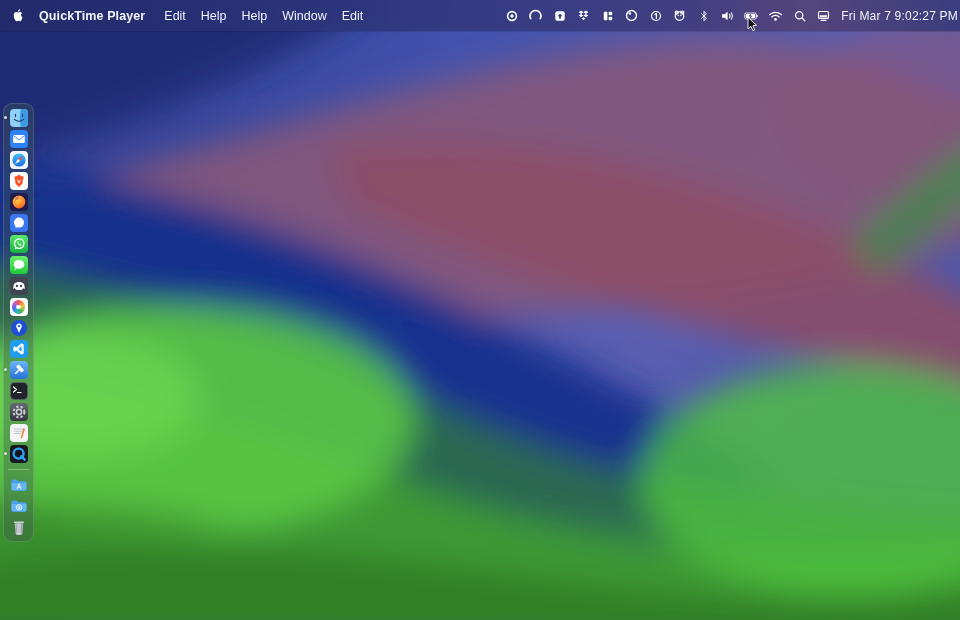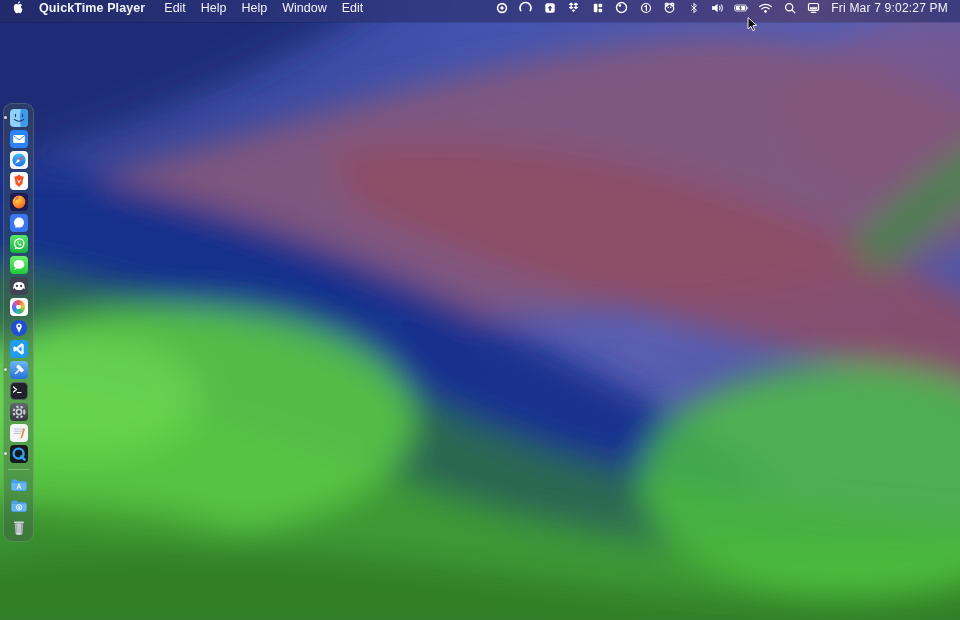--- a/index.html
+++ b/index.html
@@ -7,33 +7,33 @@
     width:960px;height:620px;position:relative;overflow:hidden;
     font-family:"Liberation Sans",sans-serif;background:#2c3a95;
     -webkit-font-smoothing:antialiased;
   }
   
   .wallpaper{position:absolute;inset:0;}
   .wallpaper svg{display:block;width:960px;height:620px;}
 
   
   .menubar{
-    position:absolute;top:0;left:0;right:0;height:22px;
+    position:absolute;top:0;left:0;right:0;height:31px;
     background:linear-gradient(90deg,
       rgba(34,42,106,.95) 0%, rgba(48,57,128,.93) 45%,
       rgba(66,60,124,.90) 72%, rgba(84,66,118,.88) 84%,
       rgba(56,58,122,.92) 100%);
-    display:flex;align-items:flex-start;color:#f2f4fa;font-size:13px;
+    display:flex;align-items:center;color:#f2f4fa;font-size:13px;
     z-index:5;box-shadow:0 0.5px 0 rgba(0,0,0,.25);
   }
   .mb-left{display:flex;align-items:center;padding-left:11px;}
   .apple{width:13px;height:15px;margin-right:15px;display:flex;align-items:center;}
   .app-name{font-weight:bold;font-size:12.5px;margin-right:19px;letter-spacing:.1px;}
   .menu-item{margin-right:15px;font-size:12.5px;}
-  .mb-right{margin-left:auto;display:flex;align-items:center;padding-right:12px;}
+  .mb-right{margin-left:auto;display:flex;align-items:center;padding-right:2px;}
   .status-icon{width:15px;height:15px;display:flex;align-items:center;justify-content:center;margin-left:9px;}
   .status-icon svg{display:block;}
   .mb-clock{font-size:12px;margin-left:10px;white-space:nowrap;letter-spacing:.2px;}
 
   
   .dock{
     position:absolute;left:3px;top:103px;width:31px;
     padding:5px 0;box-sizing:border-box;
     background:rgba(66,88,82,.38);
     border:0.5px solid rgba(255,255,255,.14);

